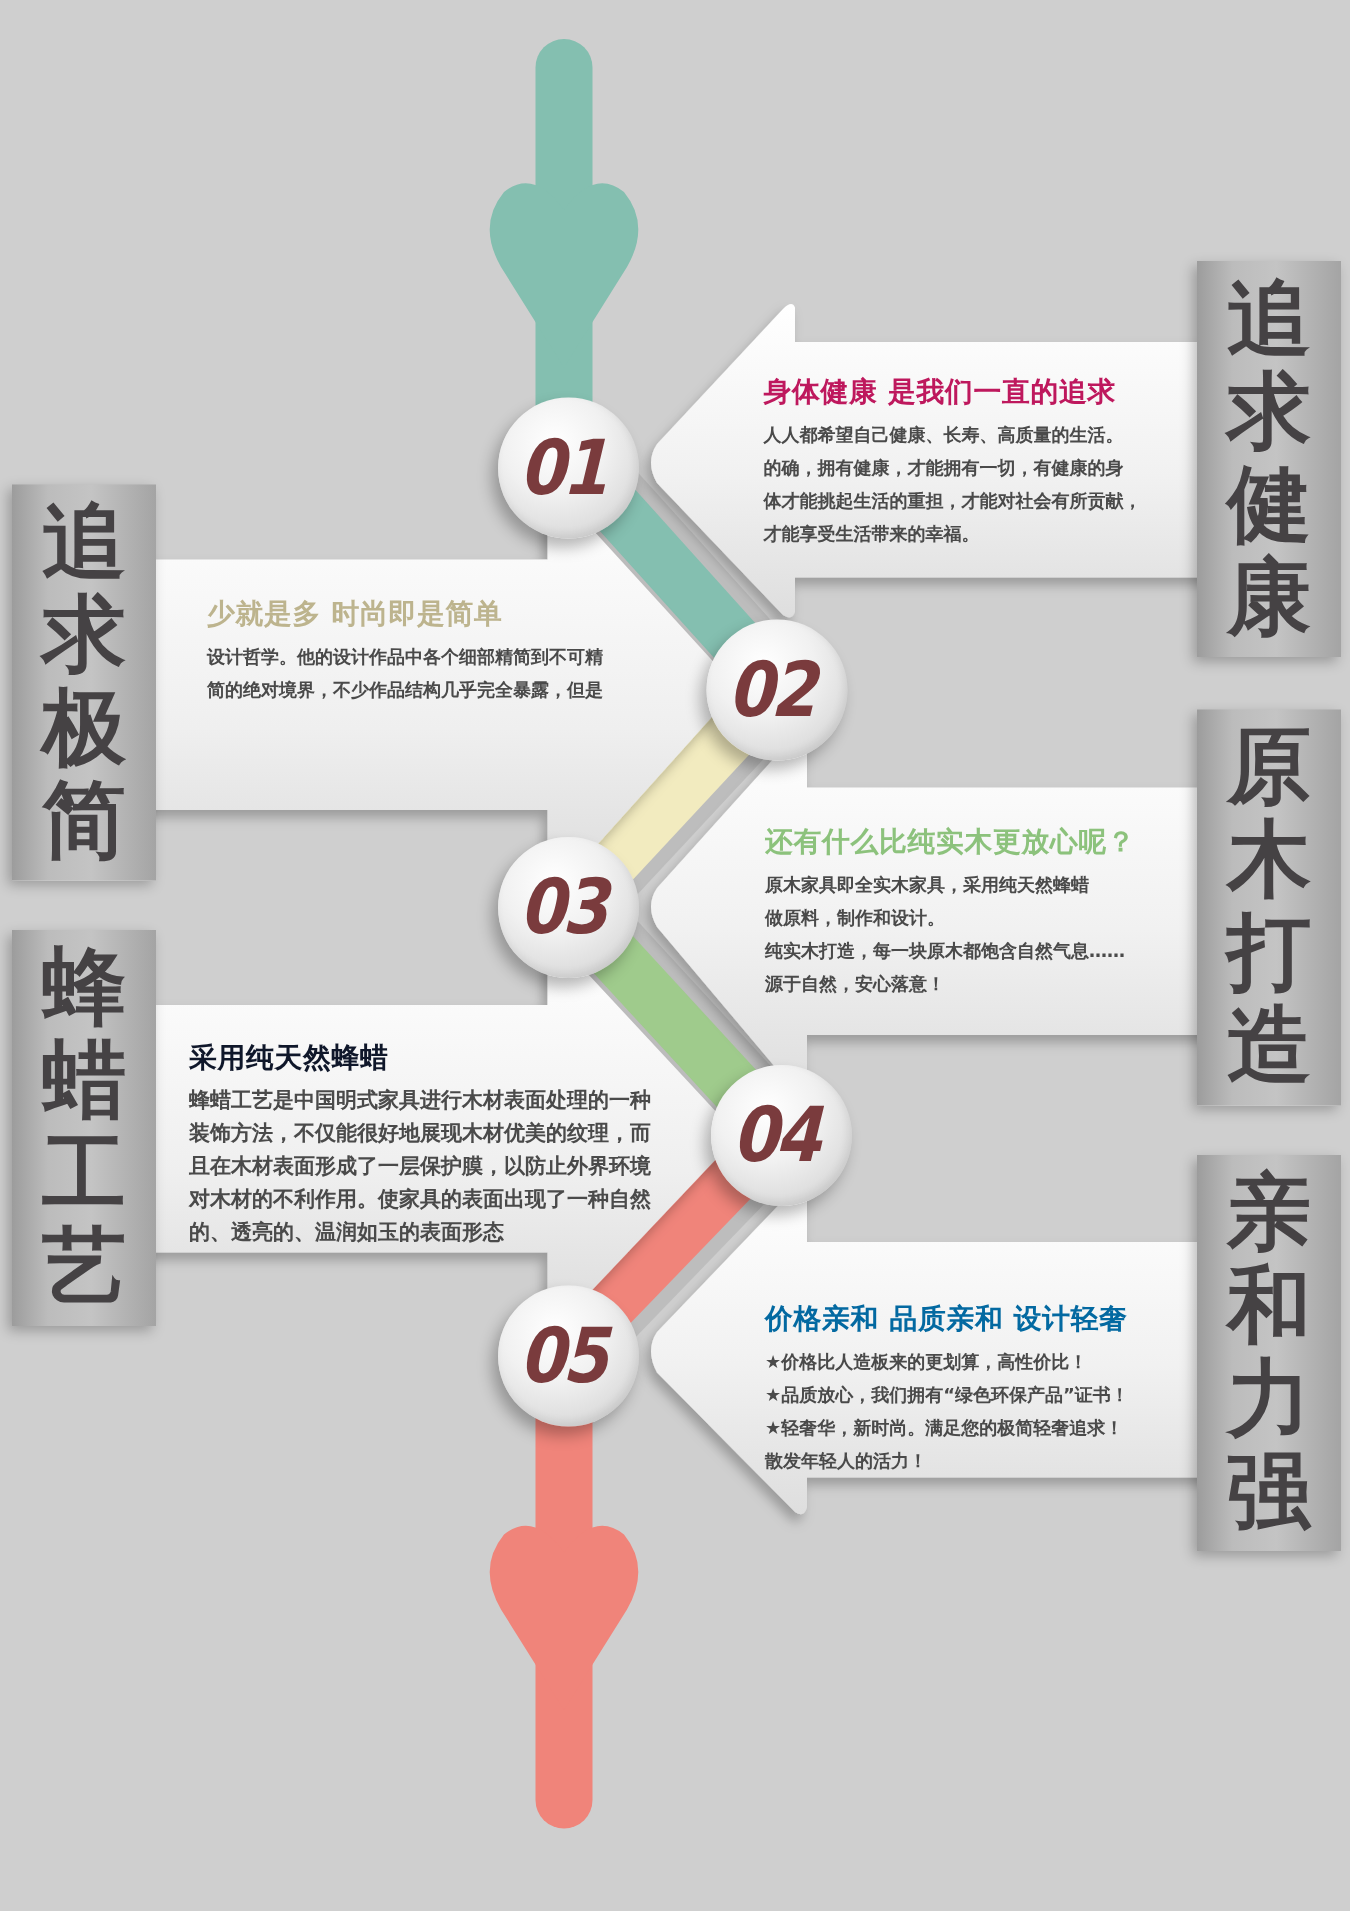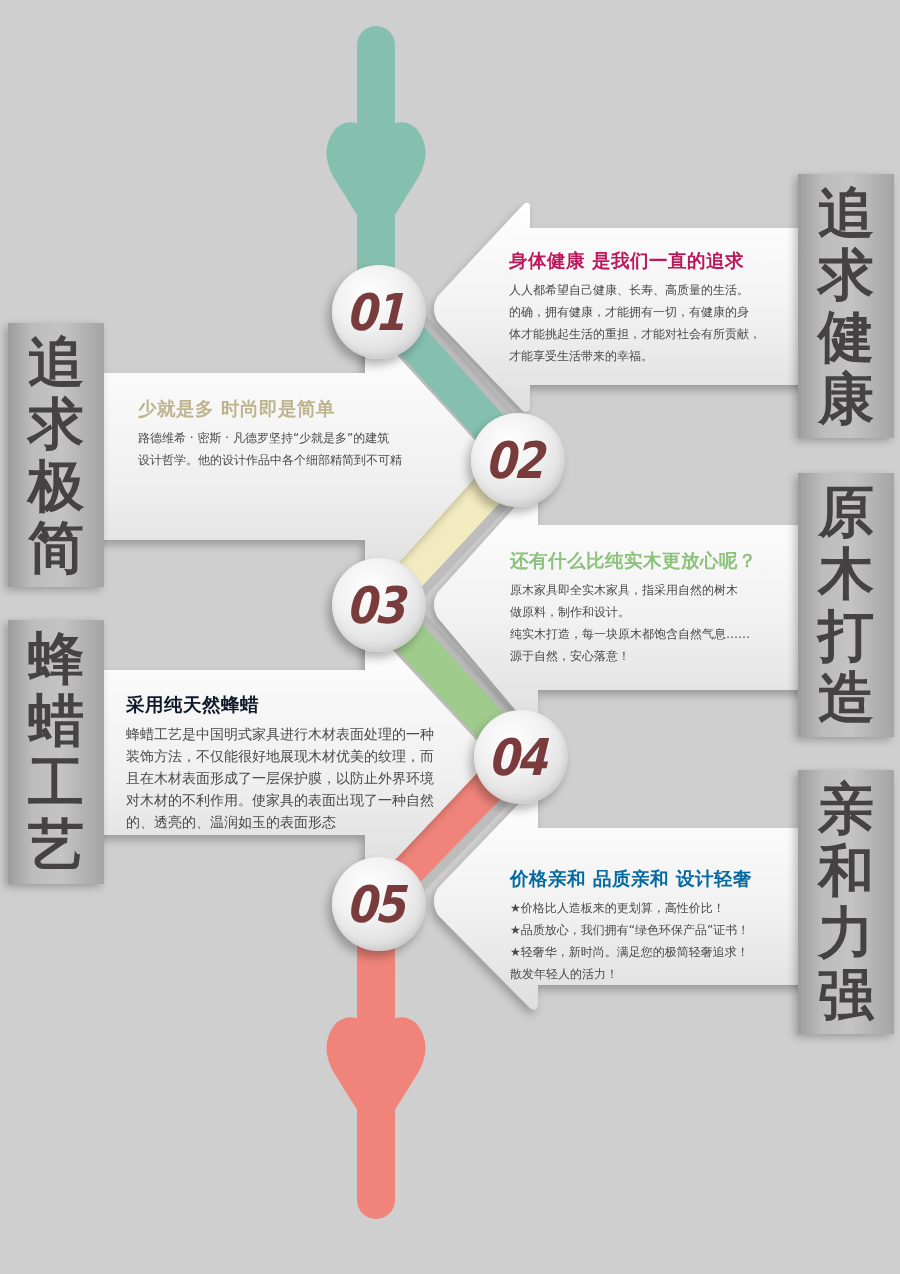--- a/index.html
+++ b/index.html
@@ -14,21 +14,21 @@
     background:linear-gradient(90deg,#9c9c9c 0%,#bcbcbc 25%,#c4c4c4 55%,#a4a4a4 100%);
     box-shadow:-3px 3px 8px rgba(0,0,0,0.25);
     display:flex; flex-direction:column; align-items:center; justify-content:center;
   }
   .side-panel .ch {
     font-size:56px; font-weight:bold; color:#454244; line-height:62px;
     font-family:"DejaVu Sans", sans-serif;
   }
   .card-text { position:absolute; }
   .card-title { font-weight:bold; font-size:18.5px; letter-spacing:0.5px; white-space:nowrap; }
-  .card-body { font-size:12.5px; color:#4a4a4a; line-height:22px; margin-top:6px; white-space:nowrap; }
+  .card-body { font-size:12.5px; color:#4a4a4a; line-height:22px; margin-top:6px; white-space:nowrap;font-weight:bold; }
   .num-circle {
     position:absolute; width:94px; height:94px; border-radius:50%;
     background:radial-gradient(circle at 40% 32%, #ffffff 0%, #f1f1f1 40%, #d8d8d8 80%, #c6c6c6 100%);
     box-shadow:-4px 6px 10px rgba(0,0,0,0.28), inset -2px -3px 6px rgba(0,0,0,0.08);
     display:flex; align-items:center; justify-content:center;
   }
   .num-circle span {
     font-size:44px; font-weight:bold; font-style:italic; color:#7a3b3d;
     font-family:"DejaVu Sans", sans-serif; letter-spacing:-2px;
     transform:skewX(-4deg) scaleY(1.15);
@@ -148,29 +148,29 @@
     <div>人人都希望自己健康、长寿、高质量的生活。</div>
     <div>的确，拥有健康，才能拥有一切，有健康的身</div>
     <div>体才能挑起生活的重担，才能对社会有所贡献，</div>
     <div>才能享受生活带来的幸福。</div>
   </div>
 </div>
 
 <div class="card-text" style="left:126px; top:396px;margin-left:12px;">
   <div class="card-title" style="color:#bdb48e;">少就是多 时尚即是简单</div>
   <div class="card-body" style="font-size:12px;">
-    <div>路德维希 · 密斯 · 凡德罗坚持“少就是多”的建筑</div>
     <div>设计哲学。他的设计作品中各个细部精简到不可精</div>
+    <div>简的绝对境界，不少作品结构几乎完全暴露，但是</div>
   </div>
 </div>
 
 <div class="card-text" style="left:510px; top:548px;">
   <div class="card-title" style="color:#8cc27c;">还有什么比纯实木更放心呢？</div>
   <div class="card-body" style="font-size:12px;">
-    <div>原木家具即全实木家具，指采用自然的树木</div>
+    <div>原木家具即全实木家具，采用纯天然蜂蜡</div>
     <div>做原料，制作和设计。</div>
     <div>纯实木打造，每一块原木都饱含自然气息……</div>
     <div>源于自然，安心落意！</div>
   </div>
 </div>
 
 <div class="card-text" style="left:126px; top:692px;">
   <div class="card-title" style="color:#0f172a;">采用纯天然蜂蜡</div>
   <div class="card-body" style="font-size:14px;">
     <div>蜂蜡工艺是中国明式家具进行木材表面处理的一种</div>

